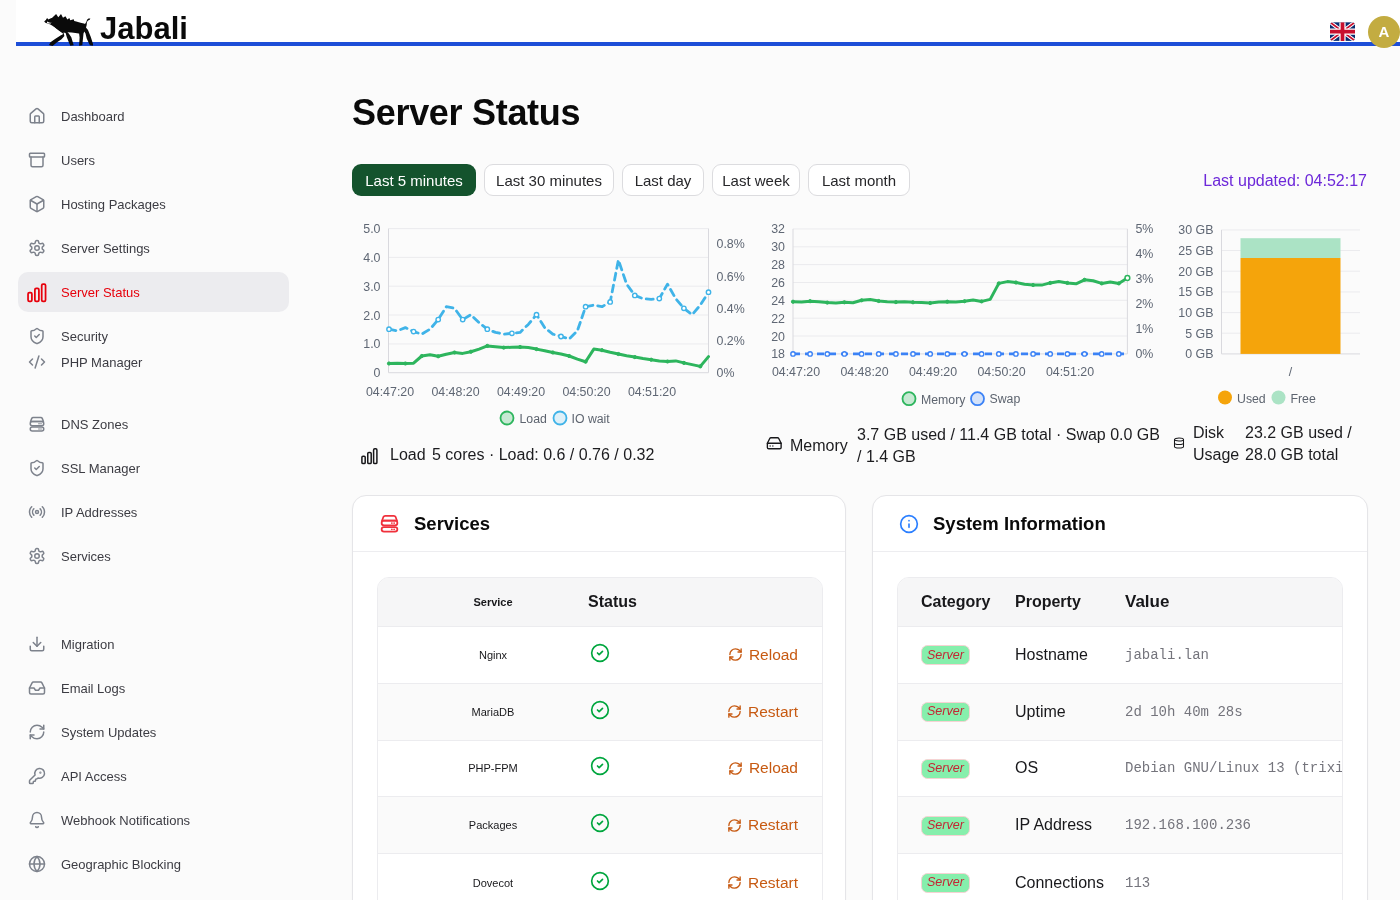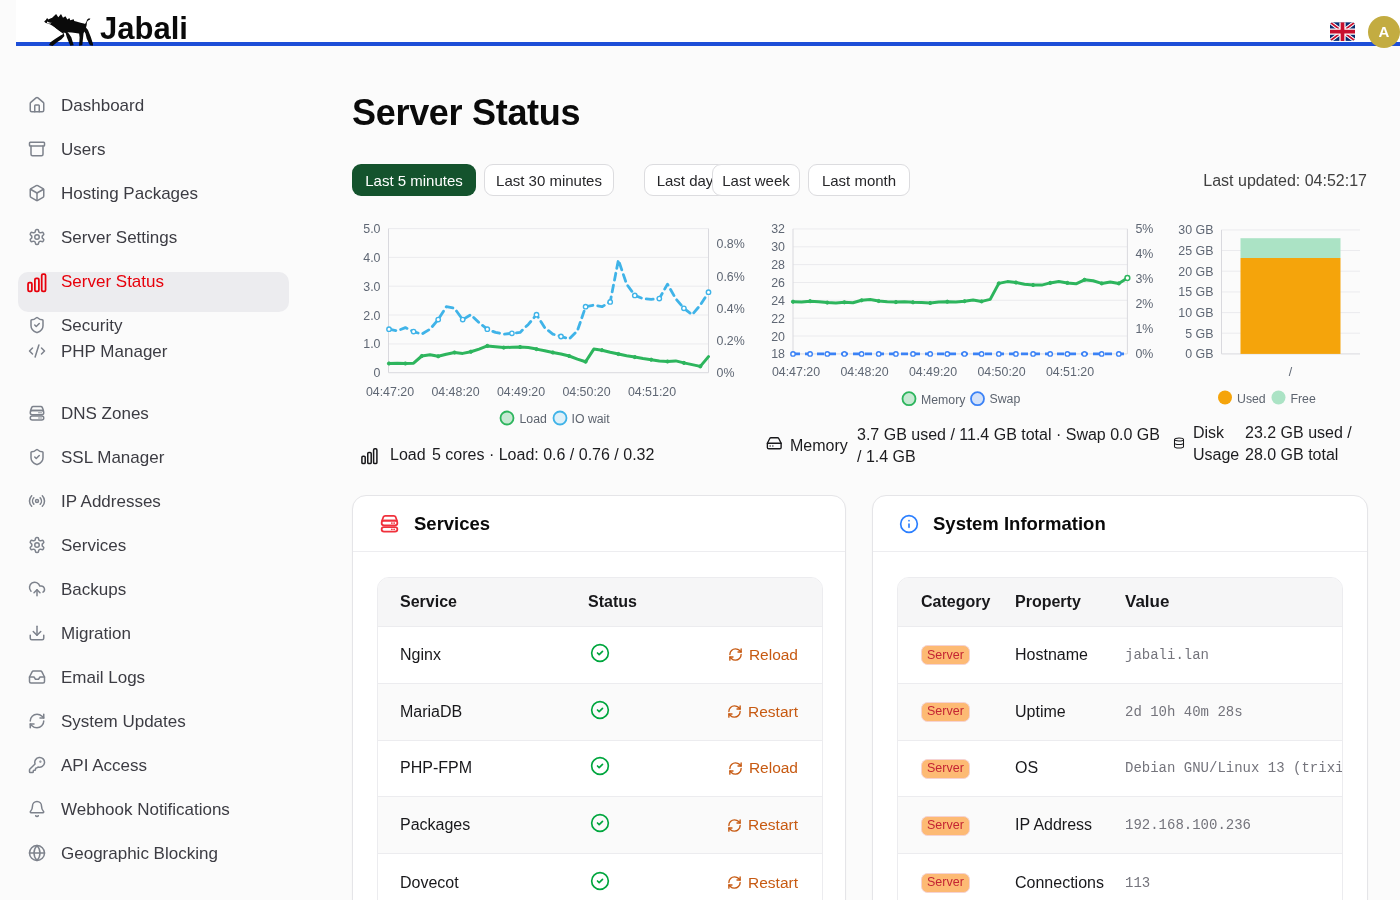--- a/index.html
+++ b/index.html
@@ -1,43 +1,43 @@
 <!DOCTYPE html>
 <html><head><meta charset="utf-8"><title>Jabali</title><style>
 * { margin:0; padding:0; box-sizing:border-box; -webkit-font-smoothing:antialiased; }
 html,body { width:1400px; height:900px; overflow:hidden; font-family:"Liberation Sans",sans-serif; background:#fbfbfb; }
 .hdr { position:absolute; left:16px; top:0; width:1400px; height:46px; background:#fff; border-bottom:4px solid #1d4ed8; z-index:5; }
 .brand { position:absolute; left:84px; top:11px; font-size:31px; font-weight:700; color:#0a0a0a; }
 .avatar { position:absolute; left:1352px; top:16px; width:32px; height:32px; border-radius:50%; background:#c3ac41; color:#fff; font-size:15px; font-weight:700; text-align:center; line-height:32px; }
 .side { position:absolute; left:0; top:65px; width:320px; height:835px; }
-.mi { position:absolute; left:18px; width:271px; height:40px; border-radius:10px; display:flex; align-items:flex-start; font-size:17px; color:#3c3c43; }
+.mi { position:absolute; left:18px; width:271px; height:40px; border-radius:10px; display:flex; align-items:center; font-size:13px; color:#3c3c43; }
 .mi > svg { margin-left:10px; flex:0 0 auto; }
 .mi span { margin-left:15px; white-space:nowrap; }
 .mi.active { background:#ececef; color:#e7000b; font-weight:400; }
 .h1 { position:absolute; left:352px; top:92px; font-size:36px; font-weight:700; color:#0a0a0a; letter-spacing:-0.3px; }
 .tab { position:absolute; top:164px; height:32px; border-radius:9px; font-size:15px; display:flex; align-items:center; justify-content:center; }
 .tab.on { background:#14532d; color:#fff; }
 .tab.off { background:#fff; color:#27272a; border:1px solid #dcdcdf; }
-.lastupd { position:absolute; top:172px; right:33px; font-size:16px; color:#404040; }
+.lastupd { position:absolute; top:172px; right:33px; font-size:16px; color:#6d28d9; }
 .stat { position:absolute; font-size:16px; color:#1c1c1f; line-height:21.5px; white-space:nowrap; }
 .card { position:absolute; top:495px; height:420px; background:#fff; border:1px solid #e5e5e8; border-radius:14px; box-shadow:0 1px 2px rgba(0,0,0,0.04); }
 .chead { height:56px; border-bottom:1px solid #ededf0; display:flex; align-items:center; }
 .chead svg { margin-left:26px; }
 .ctitle { margin-left:14px; font-size:18.5px; font-weight:700; color:#0a0a0a; }
 .tbl { position:absolute; left:24px; top:81px; width:446px; border:1px solid #ececef; border-radius:12px; overflow:hidden; background:#fff; }
 .thead { height:49px; background:#f6f6f7; display:flex; align-items:center; font-size:16px; font-weight:700; color:#18181b; border-bottom:1px solid #ececef; }
 .trow { height:56.8px; display:flex; align-items:center; border-bottom:1px solid #ececef; }
 .trow:last-child { border-bottom:none; }
-.c1 { padding-left:22px; width:208px; font-size:16px; color:#18181b; }
+.c1 { padding-left:22px; width:208px; font-size:11px; color:#18181b;text-align:center; }
 .c2 { width:120px; display:flex; align-items:center; padding-left:2px; }
 .c3 { margin-left:auto; padding-right:24px; display:flex; align-items:center; gap:6px; font-size:15.5px; color:#c75a12; }
 .d1 { padding-left:23px; width:117px; }
 .d2 { width:110px; font-size:16px; color:#18181b; }
 .d3 { flex:1; font-family:"Liberation Mono",monospace; font-size:14px; color:#74747c; white-space:nowrap; overflow:hidden; }
-.badge { display:inline-block; padding:1.5px 5px; background:#fdba74; border:1px solid #f5d3d3; border-radius:6.5px; font-size:12.5px; line-height:15px; color:#c42534; }
+.badge { display:inline-block; padding:1.5px 5px; background:#86efac; border:1px solid #f5d3d3; border-radius:6.5px; font-size:12.5px; line-height:15px; color:#c42534;font-style:italic; }
 </style></head>
 <body>
 <div class="hdr">
     <svg width="52" height="34" viewBox="0 0 52 34" style="position:absolute;left:27px;top:13px">
 <path fill="#0a0a0a" d="M1.2,8.4 L2.8,7.0 L4.1,5.0 L5.4,6.6 C6.6,5.8 8.0,5.2 9.2,4.8 L13.1,0.9 L15.3,4.3 L18.0,1.1 L20.0,4.8 L22.4,3.2 L24.4,6.5 L26.3,5.0 L27.3,7.2 L30.7,6.2 L31.2,8.0 C33.5,8.6 38.0,9.9 41.0,10.6 L42.0,11.1 C42.6,10.0 43.1,9.3 43.4,8.7 C43.8,7.5 44.2,6.5 44.7,6.0 C45.6,5.5 46.8,5.5 47.4,5.7 L46.4,7.0 C45.2,7.4 44.3,8.2 43.9,9.2 C43.8,10.2 43.8,11.0 43.7,12.1 L43.0,14.6 C44.0,15.8 45.0,16.9 45.4,18.0 L47.9,24.3 L50.1,31.2 L49.8,32.7 L46.9,32.2 L43.7,25.5 L42.5,20.4 L41.3,18.5 L40.5,20.4 L39.3,32.2 L36.1,32.7 L36.6,24.5 L36.1,20.4 C34.6,20.6 31.5,19.8 28.6,19.6 L24.4,19.2 C25.6,19.8 27.0,22.0 28.3,24.3 L30.7,32.2 L27.3,32.7 L23.9,24.6 L22.6,20.0 L20.5,19.6 L21.4,22.9 L18.5,26.3 L14.1,29.2 L9.5,32.9 L6.0,31.9 L7.5,29.2 L11.7,26.3 L17.5,22.4 L19.8,20.8 C17.8,19.6 14.2,16.4 11.2,13.9 C8.5,11.7 5.0,10.5 2.4,9.7 Z"></path>
 <path fill="#ffffff" d="M4.2,8.6 C5.8,9.8 7.4,10.0 8.6,9.4 C7.8,10.8 5.6,11.0 3.9,9.9 Z"></path>
 <path fill="#ffffff" d="M10.6,14.0 L19.9,20.6 L19.0,22.2 L9.9,15.2 Z"></path>
 </svg>
     <div class="brand">Jabali</div>
     <svg width="25" height="19" viewBox="0 0 60 45" style="position:absolute;left:1314px;top:22px;border-radius:3px">
@@ -138,28 +138,20 @@
       </svg>
       <span>IP Addresses</span>
     </div>
     <div class="mi" style="top:471px">
       <svg class="" width="18" height="18" viewBox="0 0 24 24" fill="none" stroke="#7d828c" stroke-width="2" stroke-linecap="round" stroke-linejoin="round">
         <path d="M12.22 2h-.44a2 2 0 0 0-2 2v.18a2 2 0 0 1-1 1.73l-.43.25a2 2 0 0 1-2 0l-.15-.08a2 2 0 0 0-2.73.73l-.22.38a2 2 0 0 0 .73 2.73l.15.1a2 2 0 0 1 1 1.72v.51a2 2 0 0 1-1 1.74l-.15.09a2 2 0 0 0-.73 2.73l.22.38a2 2 0 0 0 2.73.73l.15-.08a2 2 0 0 1 2 0l.43.25a2 2 0 0 1 1 1.73V20a2 2 0 0 0 2 2h.44a2 2 0 0 0 2-2v-.18a2 2 0 0 1 1-1.73l.43-.25a2 2 0 0 1 2 0l.15.08a2 2 0 0 0 2.73-.73l.22-.39a2 2 0 0 0-.73-2.73l-.15-.08a2 2 0 0 1-1-1.74v-.5a2 2 0 0 1 1-1.74l.15-.09a2 2 0 0 0 .73-2.73l-.22-.38a2 2 0 0 0-2.73-.73l-.15.08a2 2 0 0 1-2 0l-.43-.25a2 2 0 0 1-1-1.73V4a2 2 0 0 0-2-2z"></path>
         <circle cx="12" cy="12" r="3"></circle>
       </svg>
       <span>Services</span>
     </div>
-    <div class="mi" style="top:515px">
-      <svg class="" width="18" height="18" viewBox="0 0 24 24" fill="none" stroke="#7d828c" stroke-width="2" stroke-linecap="round" stroke-linejoin="round">
-        <path d="M12 13v8"></path>
-        <path d="M4 14.899A7 7 0 1 1 15.71 8h1.79a4.5 4.5 0 0 1 2.5 8.242"></path>
-        <path d="m8 17 4-4 4 4"></path>
-      </svg>
-      <span>Backups</span>
-    </div>
     <div class="mi" style="top:603px">
       <svg class="" width="18" height="18" viewBox="0 0 24 24" fill="none" stroke="#7d828c" stroke-width="2" stroke-linecap="round" stroke-linejoin="round">
         <polyline points="22 12 16 12 14 15 10 15 8 12 2 12"></polyline>
         <path d="M5.45 5.11 2 12v6a2 2 0 0 0 2 2h16a2 2 0 0 0 2-2v-6l-3.45-6.89A2 2 0 0 0 16.76 4H7.24a2 2 0 0 0-1.79 1.11z"></path>
       </svg>
       <span>Email Logs</span>
     </div>
     <div class="mi" style="top:559px">
       <svg class="" width="18" height="18" viewBox="0 0 24 24" fill="none" stroke="#7d828c" stroke-width="2" stroke-linecap="round" stroke-linejoin="round">
         <path d="M21 15v4a2 2 0 0 1-2 2H5a2 2 0 0 1-2-2v-4"></path>
@@ -196,21 +188,21 @@
         <circle cx="12" cy="12" r="10"></circle>
         <path d="M12 2a14.5 14.5 0 0 0 0 20 14.5 14.5 0 0 0 0-20"></path>
         <path d="M2 12h20"></path>
       </svg>
       <span>Geographic Blocking</span>
     </div>
   </div>
 <div class="h1">Server Status</div>
 <div class="tab on" style="left:352px;width:124px">Last 5 minutes</div>
 <div class="tab off" style="left:484px;width:130px">Last 30 minutes</div>
-<div class="tab off" style="left:644px;width:82px">Last day</div>
+<div class="tab off" style="left:622px;width:82px">Last day</div>
 <div class="tab off" style="left:712px;width:88px">Last week</div>
 <div class="tab off" style="left:808px;width:102px">Last month</div>
 <div class="lastupd">Last updated: 04:52:17</div>
 <svg width="1016" height="255" viewBox="352 215 1016 255" style="position:absolute;left:352px;top:215px;font-family:'Liberation Sans',sans-serif">
     <line x1="388.5" y1="372.7" x2="708.5" y2="372.7" stroke="#d9d9de" stroke-width="1"></line>
     <line x1="388.5" y1="343.9" x2="708.5" y2="343.9" stroke="#ebebee" stroke-width="1"></line>
     <line x1="388.5" y1="315.0" x2="708.5" y2="315.0" stroke="#ebebee" stroke-width="1"></line>
     <line x1="388.5" y1="286.2" x2="708.5" y2="286.2" stroke="#ebebee" stroke-width="1"></line>
     <line x1="388.5" y1="257.4" x2="708.5" y2="257.4" stroke="#ebebee" stroke-width="1"></line>
     <line x1="388.5" y1="228.6" x2="708.5" y2="228.6" stroke="#ebebee" stroke-width="1"></line>

